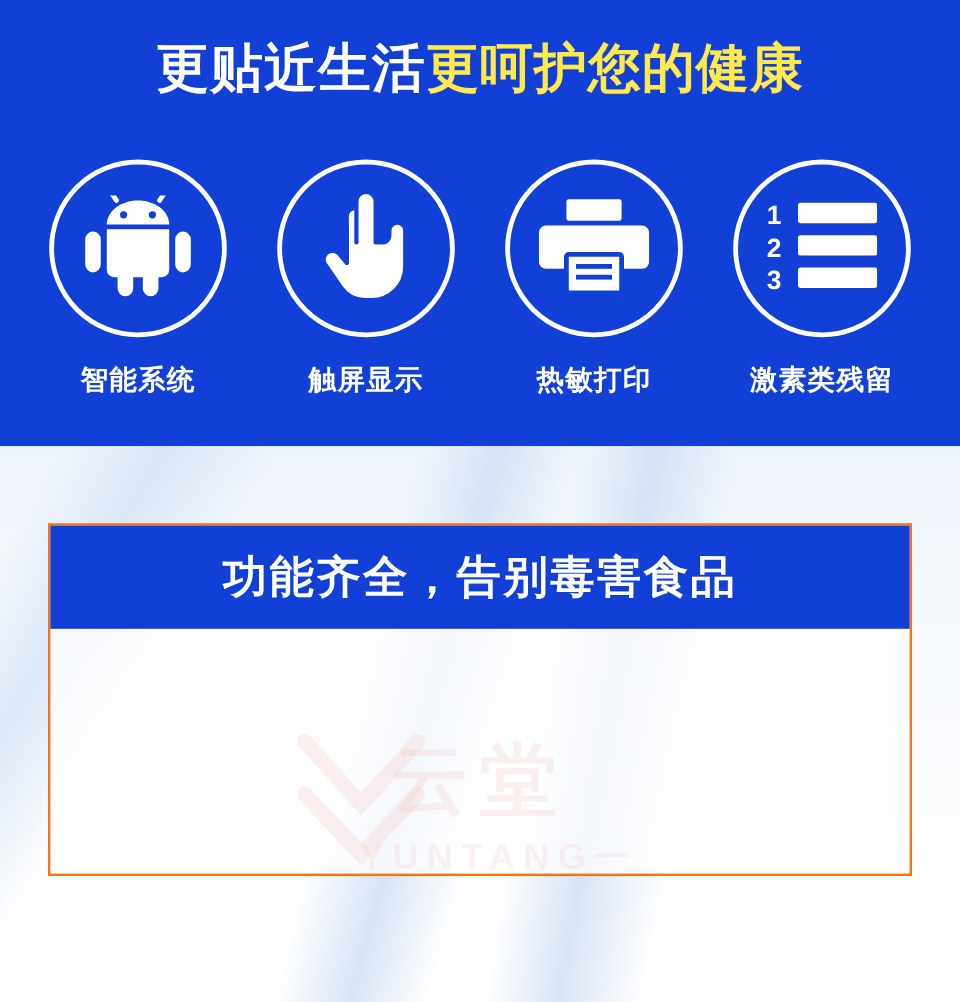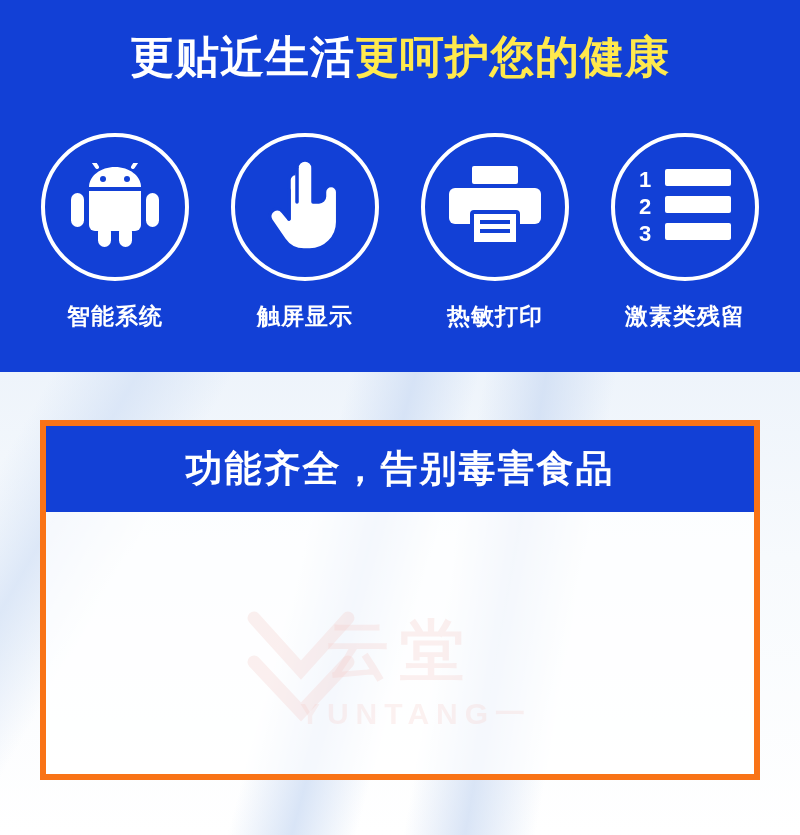--- a/index.html
+++ b/index.html
@@ -129,25 +129,25 @@
     top: 228px;
     width: 130px;
     height: 130px;
     opacity: .30;
     user-select: none;
   }
 
   .card {
     position: absolute;
     left: 40px;
-    top: 48px;
+    top: 64px;
     width: 720px;
-    height: 360px;
+    height: 294px;
     box-sizing: border-box;
-    border: 6px solid #f97316;
+    border: 2px solid #f97316;
     background: rgba(255,255,255,0.72);
   }
   .card-header {
     height: 86px;
     background: #1240d6;
     display: flex;
     align-items: center;
     justify-content: center;
   }
   .card-header-text {

